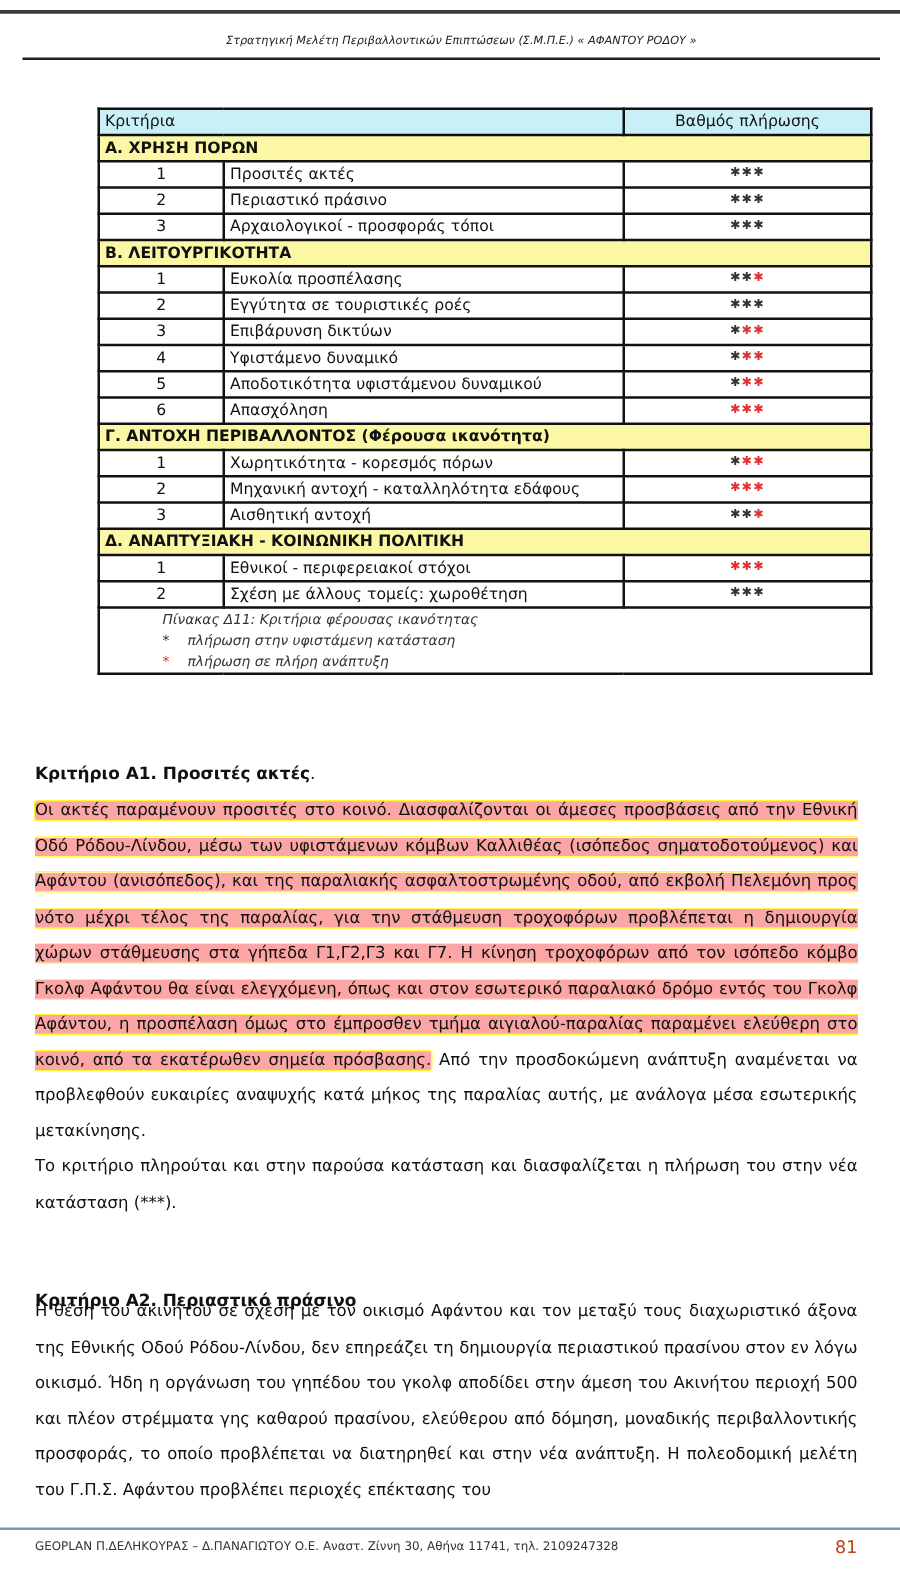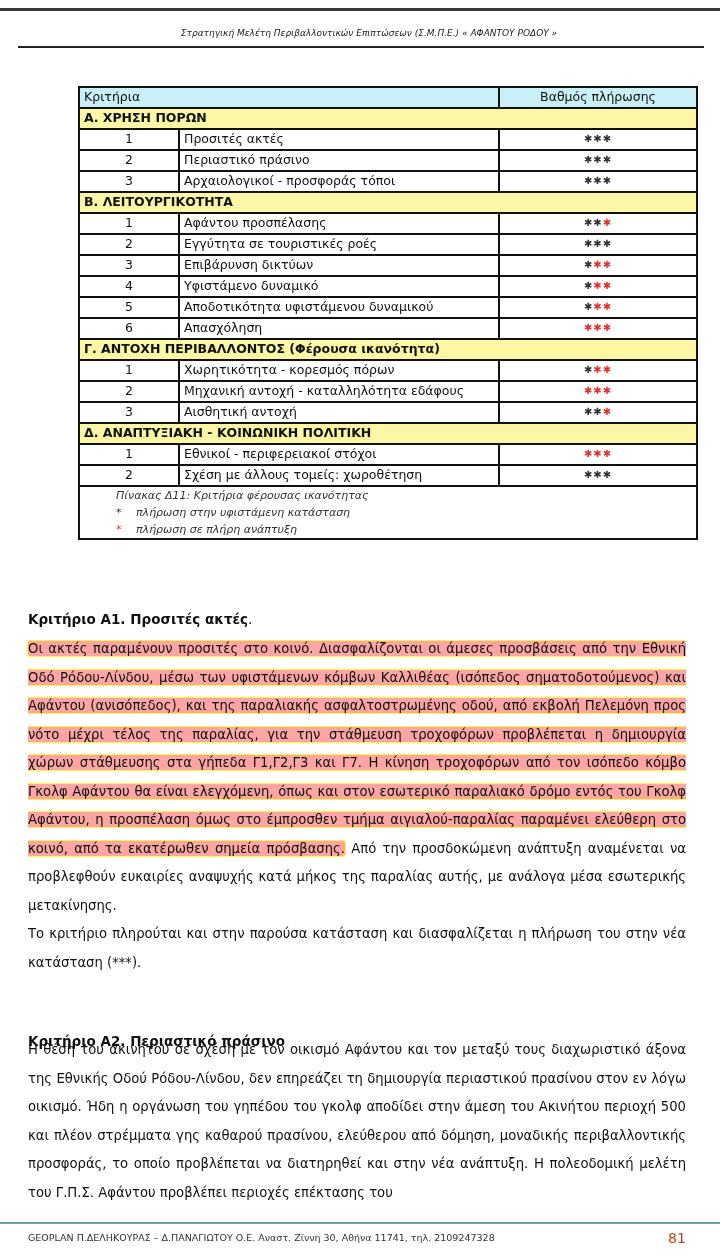--- a/index.html
+++ b/index.html
@@ -64,21 +64,21 @@
       <tr>
         <td class="num">3</td>
         <td class="name">Αρχαιολογικοί - προσφοράς τόποι</td>
         <td class="grade"><span class="s-black">✱</span><span class="s-black">✱</span><span class="s-black">✱</span></td>
       </tr>
       <tr class="sec">
         <td colspan="3">Β. ΛΕΙΤΟΥΡΓΙΚΟΤΗΤΑ</td>
       </tr>
       <tr>
         <td class="num">1</td>
-        <td class="name">Αφάντου προσπέλασης</td>
+        <td class="name">Ευκολία προσπέλασης</td>
         <td class="grade"><span class="s-black">✱</span><span class="s-black">✱</span><span class="s-red">✱</span></td>
       </tr>
       <tr>
         <td class="num">2</td>
         <td class="name">Εγγύτητα σε τουριστικές ροές</td>
         <td class="grade"><span class="s-black">✱</span><span class="s-black">✱</span><span class="s-black">✱</span></td>
       </tr>
       <tr>
         <td class="num">3</td>
         <td class="name">Επιβάρυνση δικτύων</td>
@@ -124,21 +124,21 @@
         <td class="num">1</td>
         <td class="name">Εθνικοί - περιφερειακοί στόχοι</td>
         <td class="grade"><span class="s-red">✱</span><span class="s-red">✱</span><span class="s-red">✱</span></td>
       </tr>
       <tr>
         <td class="num">2</td>
         <td class="name">Σχέση με άλλους τομείς: χωροθέτηση</td>
         <td class="grade"><span class="s-black">✱</span><span class="s-black">✱</span><span class="s-black">✱</span></td>
       </tr>
       <tr class="caption">
-        <td colspan="3" style="padding-left: 36px;">
+        <td colspan="3" style="padding-left: 50px;">
           <div>Πίνακας Δ11: Κριτήρια φέρουσας ικανότητας</div>
           <div><span class="star-b">*</span><span>πλήρωση στην υφιστάμενη κατάσταση</span></div>
           <div><span class="star-r">*</span><span>πλήρωση σε πλήρη ανάπτυξη</span></div>
         </td>
       </tr>
     </tbody>
 </table>
 
 <div class="section-title" style="top:611px;">
   <span>Κριτήριο Α1. Προσιτές ακτές</span><span style="font-weight:normal">.</span>

